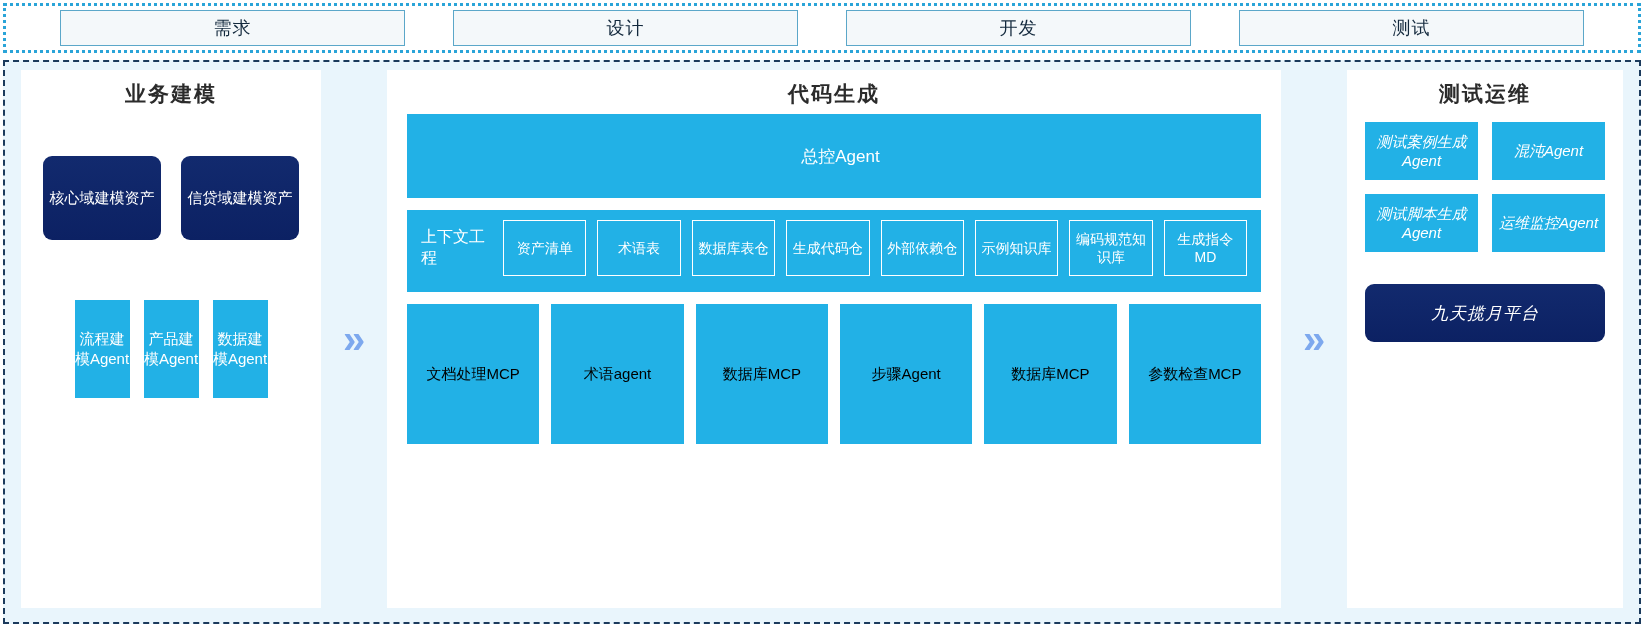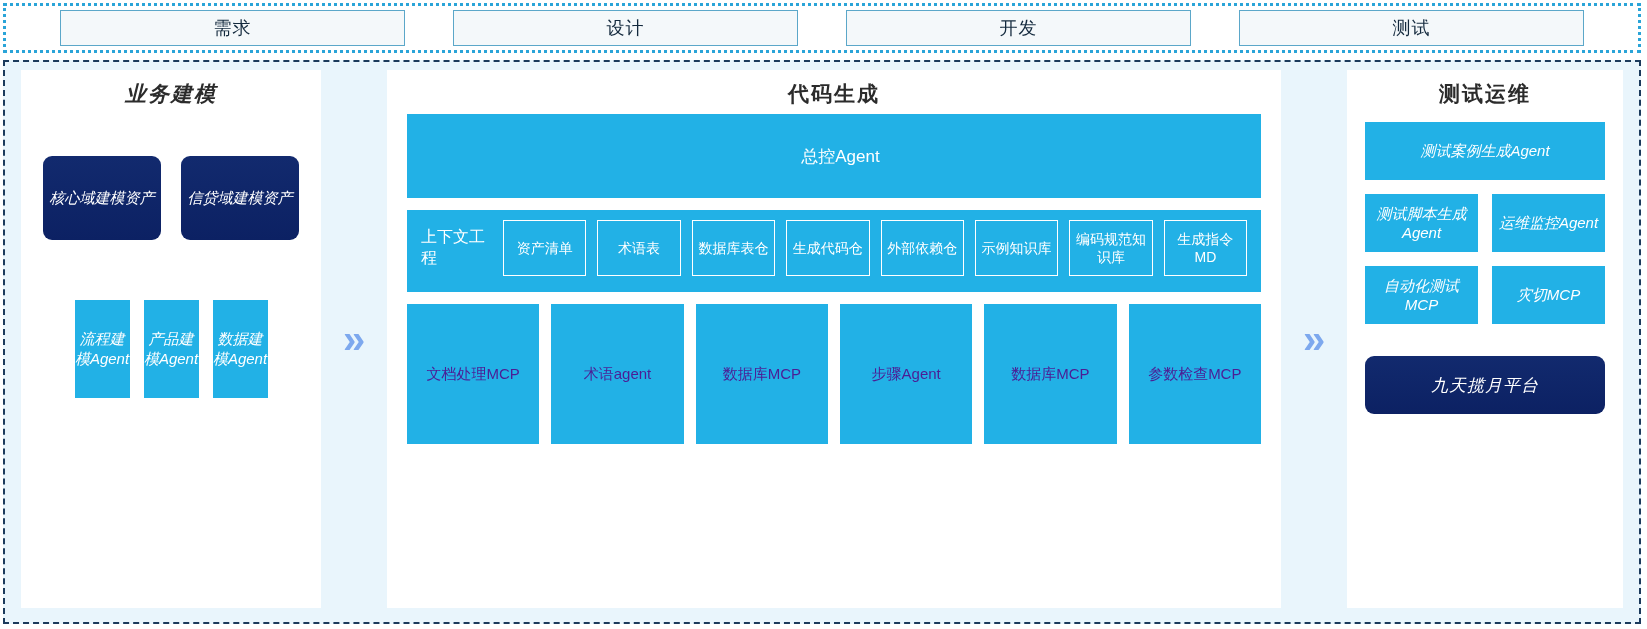--- a/index.html
+++ b/index.html
@@ -78,21 +78,20 @@
     font-weight: bold;
     color: #2b2b2b;
     letter-spacing: 2px;
     margin-bottom: 6px;
   }
 
   
   .panel-left {
     width: 300px;
     flex: 0 0 300px;
-    font-style: italic;
   }
   .left-body {
     width: 100%;
     flex: 1;
     display: flex;
     flex-direction: column;
     justify-content: flex-start;
     box-sizing: border-box;
     padding: 0 22px;
   }
@@ -211,21 +210,21 @@
     display: flex;
     gap: 12px;
     width: 100%;
     justify-content: space-between;
   }
   .tool-box {
     flex: 1 1 0;
     min-width: 0;
     height: 140px;
     background: #22b1e6;
-    color: #4c1d95;
+    color: #000000;
     font-size: 15px;
     line-height: 1.35;
     display: flex;
     align-items: center;
     justify-content: center;
     text-align: center;
     padding: 12px 3px;
     box-sizing: border-box;
   }
 
@@ -347,27 +346,24 @@
       </div>
     </div>
 
     <div class="chevron">»</div>
 
     <div class="panel panel-right">
       <div class="panel-title">测试运维</div>
       <div class="right-body">
         <div class="right-row">
           <div class="right-box">测试案例生成Agent</div>
+          <div class="right-box">混沌Agent</div>
         </div>
         <div class="right-row">
           <div class="right-box">测试脚本生成Agent</div>
           <div class="right-box">运维监控Agent</div>
         </div>
-        <div class="right-row">
-          <div class="right-box">自动化测试MCP</div>
-          <div class="right-box">灾切MCP</div>
-        </div>
         <div class="platform-box">九天揽月平台</div>
       </div>
     </div>
 
   </div>
 </div>
 
 </body></html>

